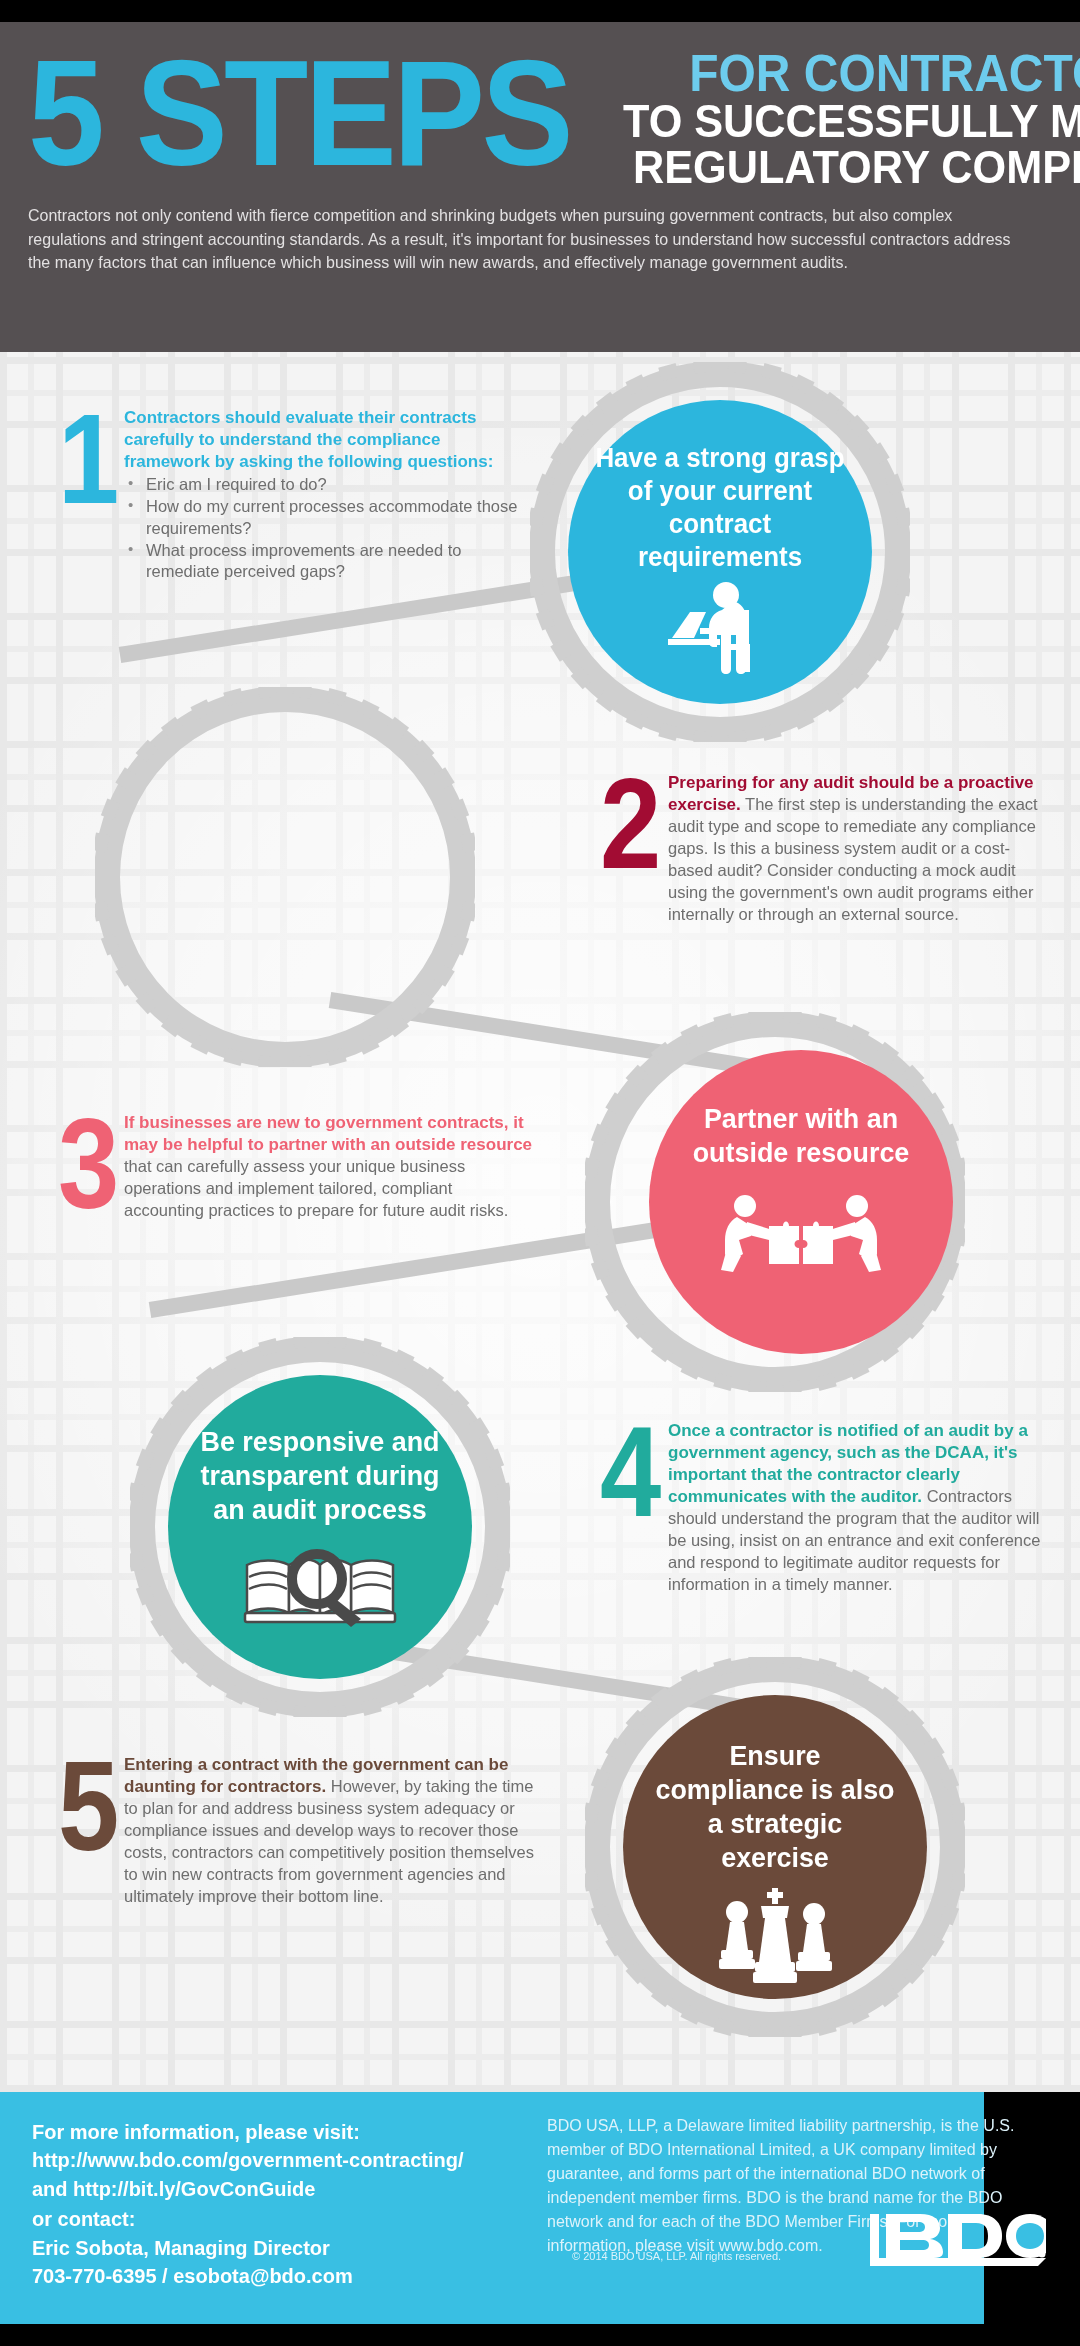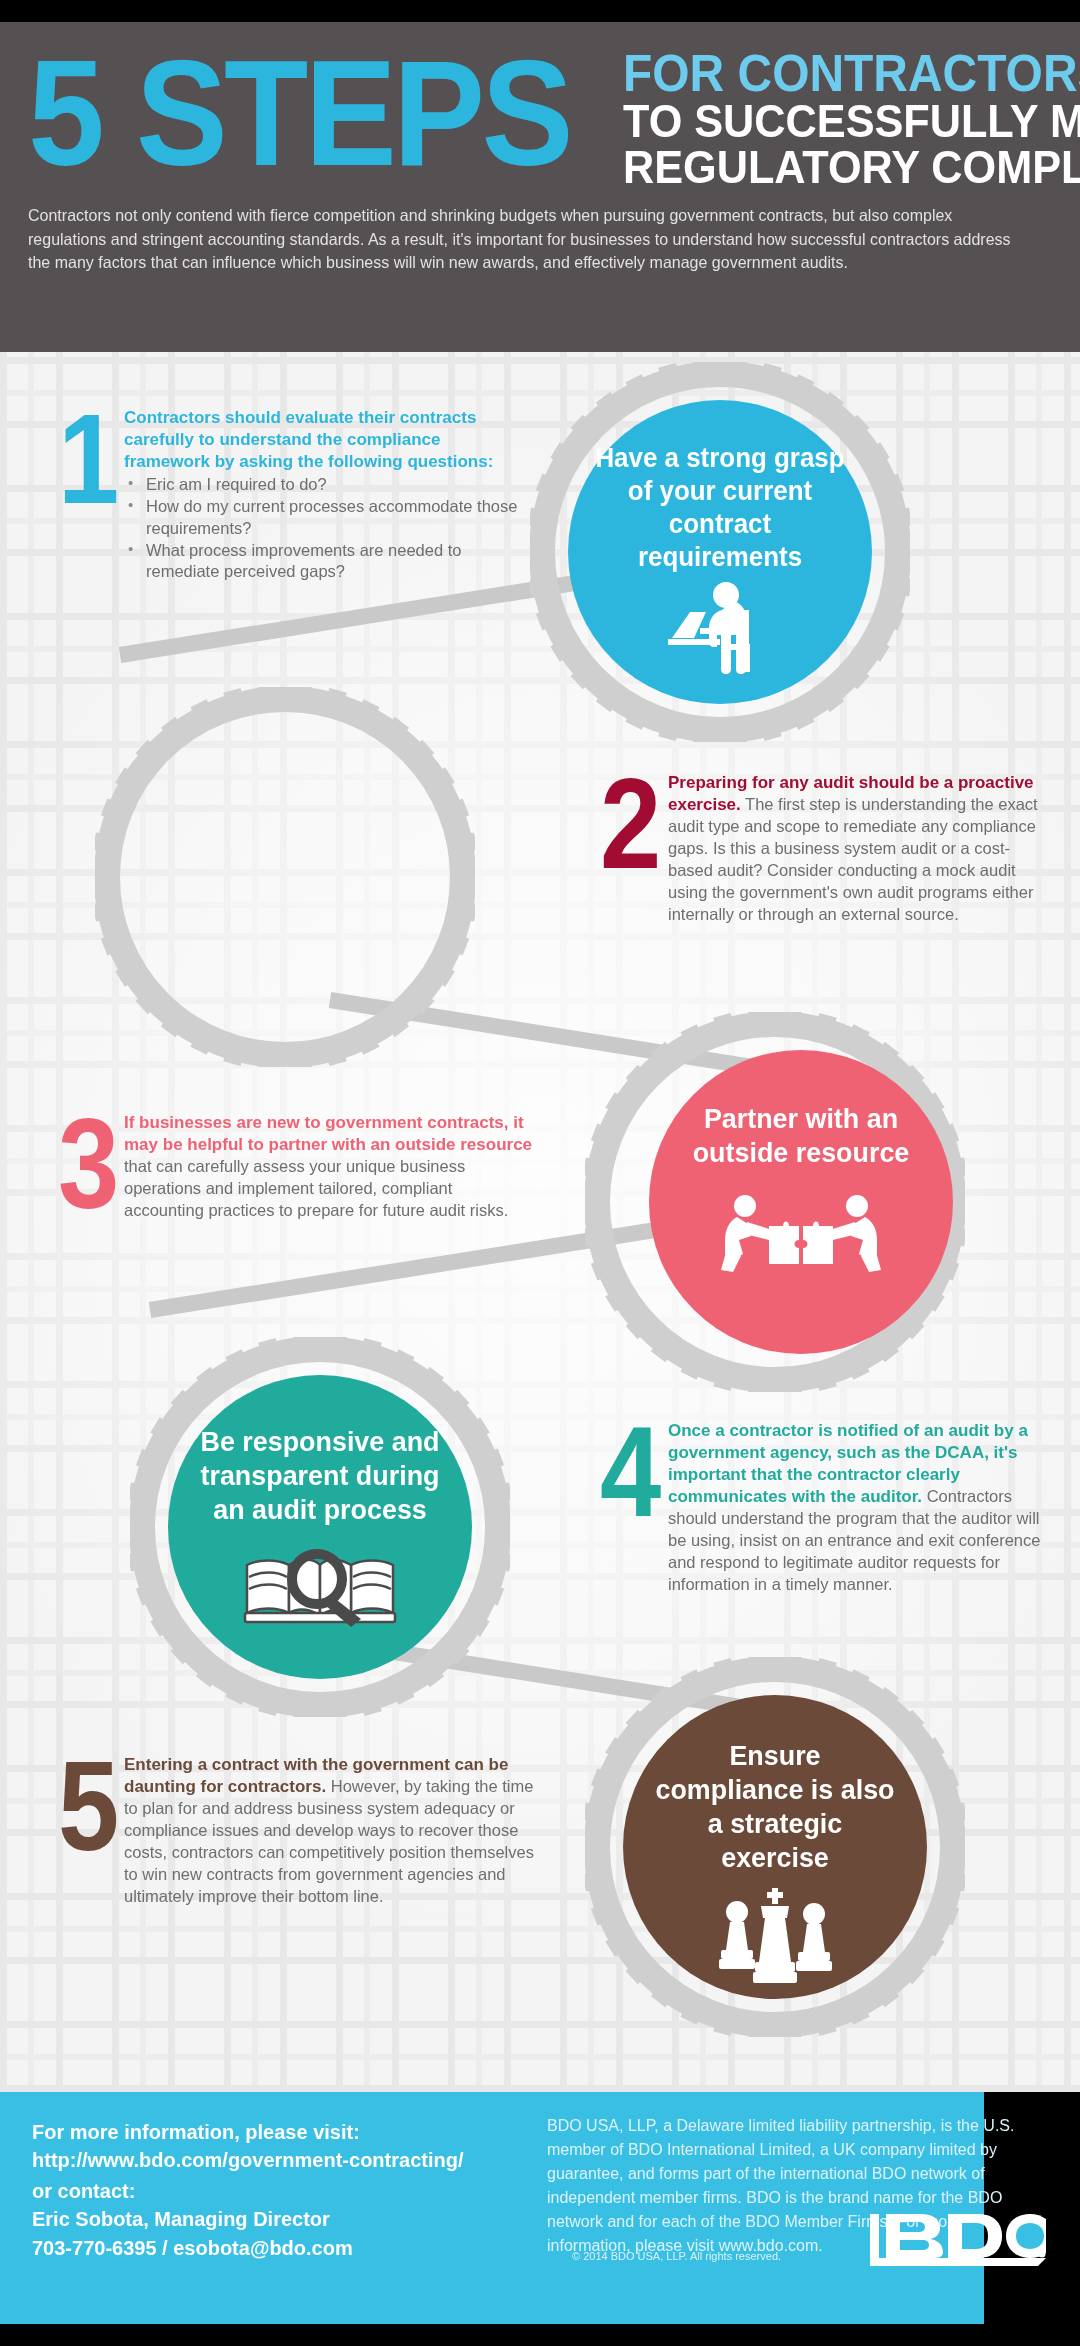--- a/index.html
+++ b/index.html
@@ -17,21 +17,21 @@
 
   
   .top-strip { position:absolute; left:0; top:0; width:1080px; height:22px; background:#000; }
 
   
   .header {
     position:absolute; left:0; top:22px; width:1080px; height:330px;
     background:#555052;
     padding:22px 28px 0 28px;
   }
-  .title-row { display:flex; align-items:flex-start; }
+  .title-row { display:flex; align-items:flex-start;text-align:center; }
   .big5 {
     font-family:"Liberation Sans Narrow","Liberation Sans", sans-serif;
     font-weight:bold;
     font-size:150px;
     line-height:0.92;
     color:#2cb6dd;
     letter-spacing:-4px;
     transform:scaleX(0.92);
     transform-origin:left top;
     white-space:nowrap;
@@ -502,20 +502,21 @@
         <span style="color:#6b4a3a; font-weight:bold; font-size:17px; line-height:1.3;">Entering a contract with the government can be daunting for contractors.</span><span style="color:#6e6e6e; font-size:16.5px; line-height:1.33;"> However, by taking the time to plan for and address business system adequacy or compliance issues and develop ways to recover those costs, contractors can competitively position themselves to win new contracts from government agencies and ultimately improve their bottom line.</span>
       </div>
     </div>
 
   </div>
 
   <div class="footer">
     <div class="footer-left">
       <div>For more information, please visit:</div>
       <div>http://www.bdo.com/government-contracting/</div>
+      <div>and  http://bit.ly/GovConGuide</div>
       <div style="margin-top:2px;">or contact:</div>
       <div>Eric Sobota, Managing Director</div>
       <div>703-770-6395 / esobota@bdo.com</div>
     </div>
     <div class="footer-right">BDO USA, LLP, a Delaware limited liability partnership, is the U.S. member of BDO International Limited, a UK company limited by guarantee, and forms part of the international BDO network of independent member firms. BDO is the brand name for the BDO network and for each of the BDO Member Firms. For more information, please visit www.bdo.com.</div>
     <div class="footer-copy">© 2014 BDO USA, LLP. All rights reserved.</div>
     <div class="bdo-logo">
       <svg width="178" height="62" viewBox="0 0 178 62">
         <g fill="#ffffff">
           <rect x="2" y="0" width="9" height="44"></rect>

